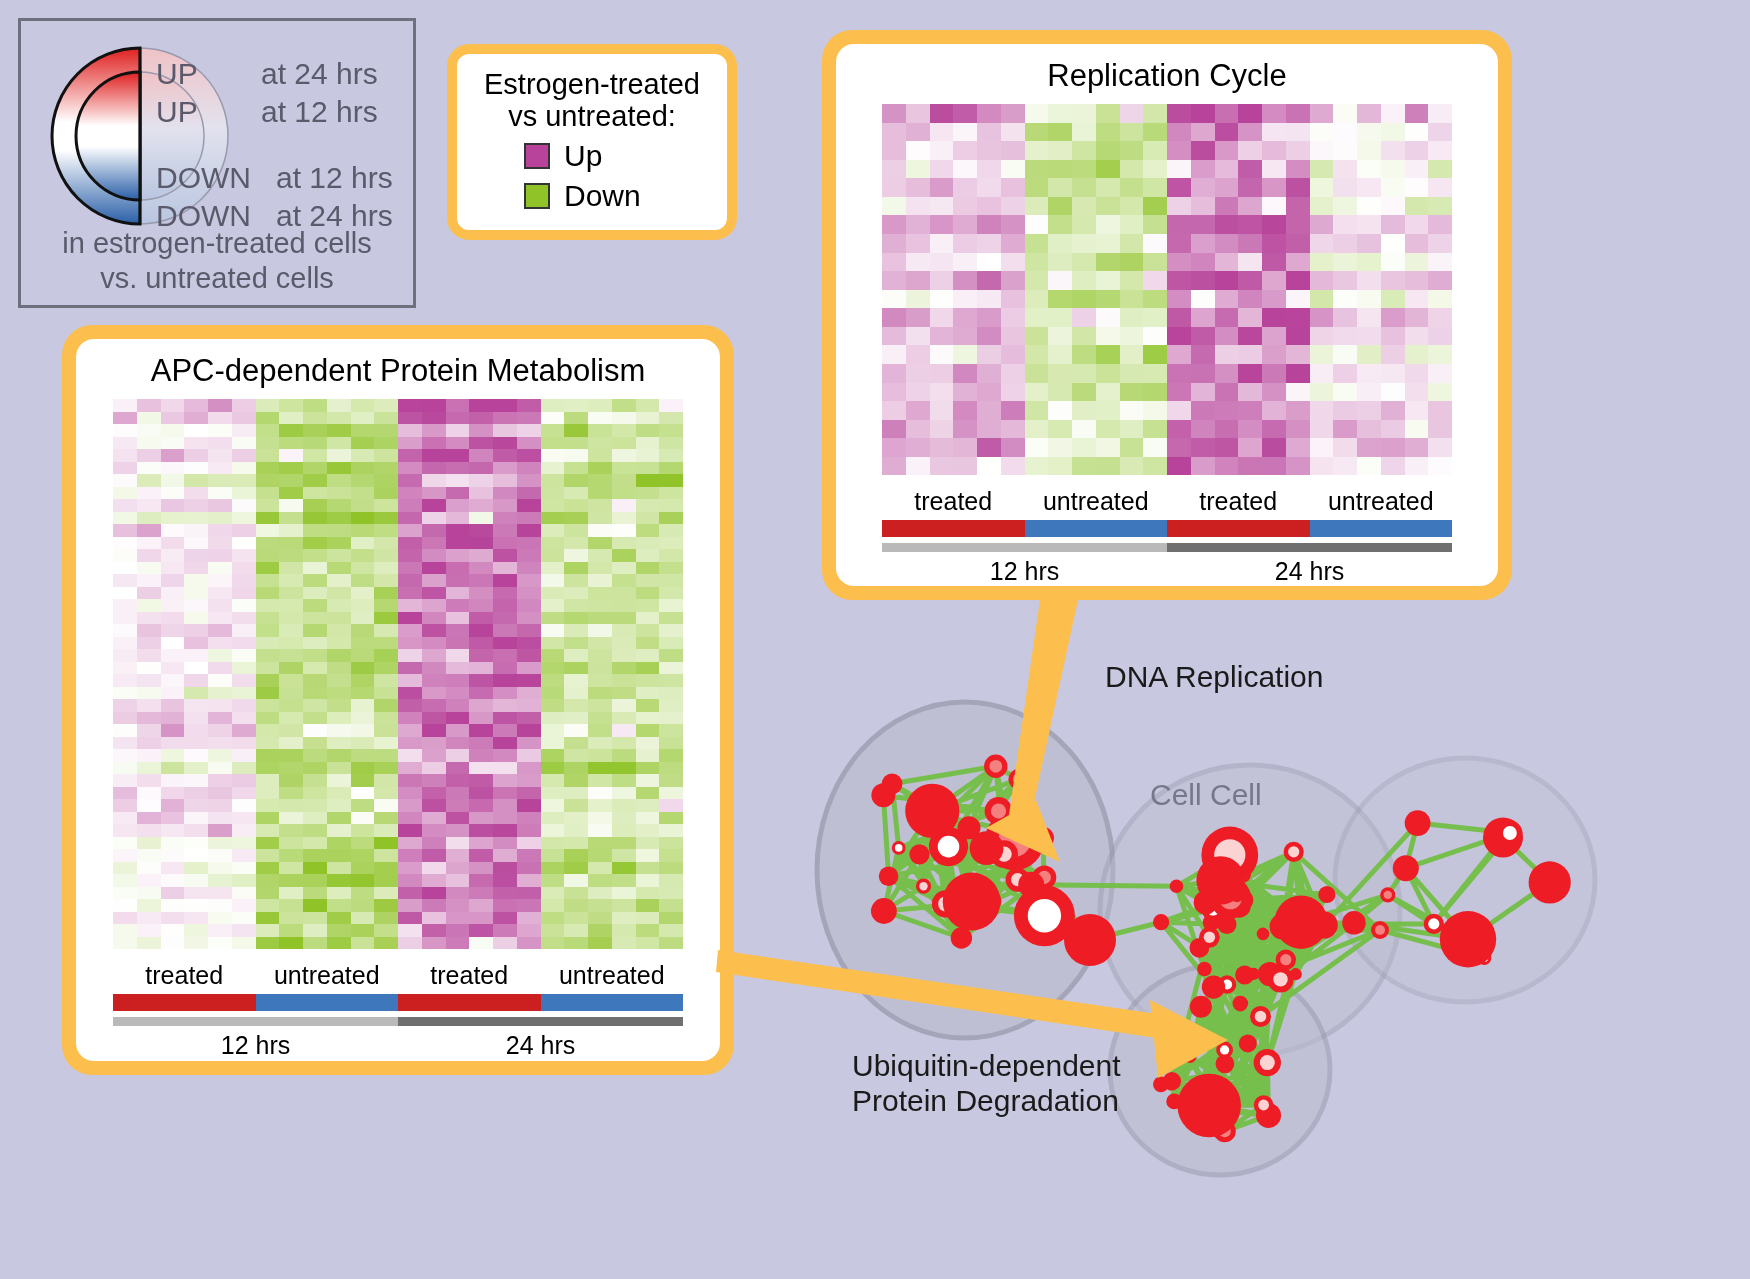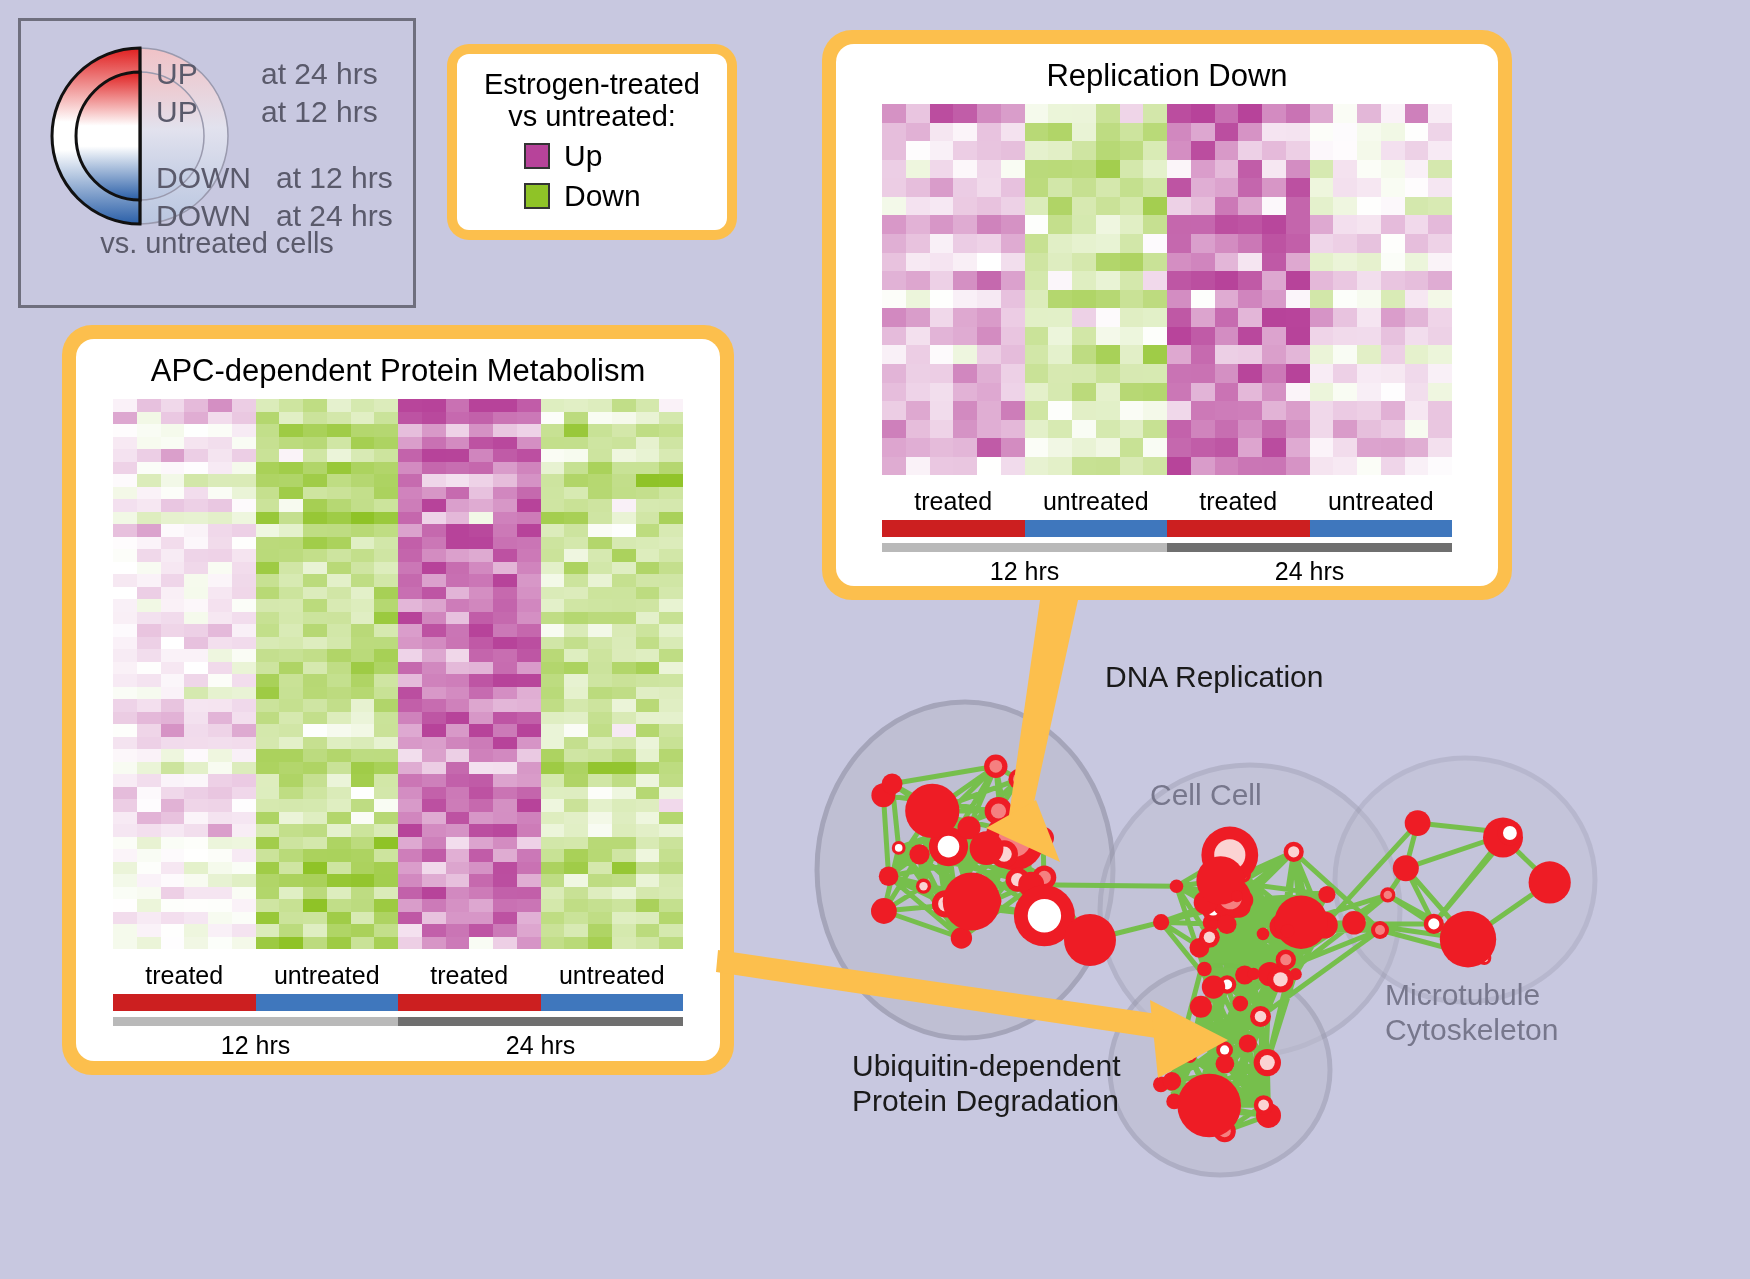--- a/index.html
+++ b/index.html
@@ -97,20 +97,21 @@
   <div class="key-lbl" style="left:135px;top:74px;">UP</div>
   <div class="key-row" style="left:240px;top:74px;">at 12 hrs</div>
 
   <div class="key-lbl" style="left:135px;top:140px;">DOWN</div>
   <div class="key-row" style="left:255px;top:140px;">at 12 hrs</div>
 
   <div class="key-lbl" style="left:135px;top:178px;">DOWN</div>
   <div class="key-row" style="left:255px;top:178px;">at 24 hrs</div>
 
   <div id="legend-caption">
+    <div>in estrogen-treated cells</div>
     <div>vs. untreated cells</div>
   </div>
 </div>
 
 <div class="abs" id="estrogen-card">
   <div id="estrogen-inner">
     <div class="t">Estrogen-treated</div>
     <div class="t">vs untreated:</div>
     <div class="sw-row">
       <span class="swatch" id="sw-up" style="background: rgb(183, 67, 154);"></span>
@@ -118,21 +119,21 @@
     </div>
     <div class="sw-row">
       <span class="swatch" id="sw-down" style="background: rgb(143, 195, 39);"></span>
       <span class="lab">Down</span>
     </div>
   </div>
 </div>
 
 <div class="abs panel" id="panel-rf">
   <div class="panel-inner">
-    <div class="panel-title">Replication Down</div>
+    <div class="panel-title">Replication Cycle</div>
     <div class="hm" id="hm-rf" style="width: 570px; height: 385px; grid-template-columns: repeat(24, 1fr); grid-template-rows: repeat(20, 1fr);">
         <div style="background: rgb(213, 146, 196);"></div>
         <div style="background: rgb(233, 197, 224);"></div>
         <div style="background: rgb(187, 77, 159);"></div>
         <div style="background: rgb(193, 93, 168);"></div>
         <div style="background: rgb(210, 138, 192);"></div>
         <div style="background: rgb(217, 157, 202);"></div>
         <div style="background: rgb(245, 250, 236);"></div>
         <div style="background: rgb(235, 245, 217);"></div>
         <div style="background: rgb(235, 244, 217);"></div>
@@ -1835,25 +1836,20 @@
         <circle cx="400.0" cy="456.5" r="6.5" fill="#ee1c25"></circle>
         <circle cx="400.0" cy="456.5" r="3.6" fill="#fbd3d3"></circle>
         <circle cx="300.0" cy="340.0" r="26.0" fill="#ee1c25"></circle>
         <circle cx="590.0" cy="330.0" r="9.0" fill="#ee1c25"></circle>
         <circle cx="590.0" cy="330.0" r="5.0" fill="#f58080"></circle>
       </g>
   </svg>
 
   <div class="cluster-lbl" style="left:315px;top:60px;color:#1a1a1a;">DNA Replication</div>
   <div class="cluster-lbl" style="left:360px;top:178px;color:#77778c;">Cell Cell</div>
-  <div class="cluster-lbl" style="left:595px;top:378px;color:#77778c;text-align:left;line-height:1.15;">
-    <div>Microtubule</div>
-    <div style="visibility:hidden;height:0;">Protein Degradation</div>
-    <div>Cytoskeleton</div>
-  </div>
   <div class="cluster-lbl" style="left:62px;top:448px;color:#1a1a1a;line-height:1.18;">
     <div>Ubiquitin-dependent</div>
     <div>Protein Degradation</div>
   </div>
 </div>
 
 <svg class="abs" style="left:0;top:0;pointer-events:none;" width="1750" height="1279">
   <g fill="#fcbf4d">
     <polygon points="1040,600 1078,600 1028,830 1008,822"></polygon>
     <polygon points="1036,800 1060,862 986,828"></polygon>

